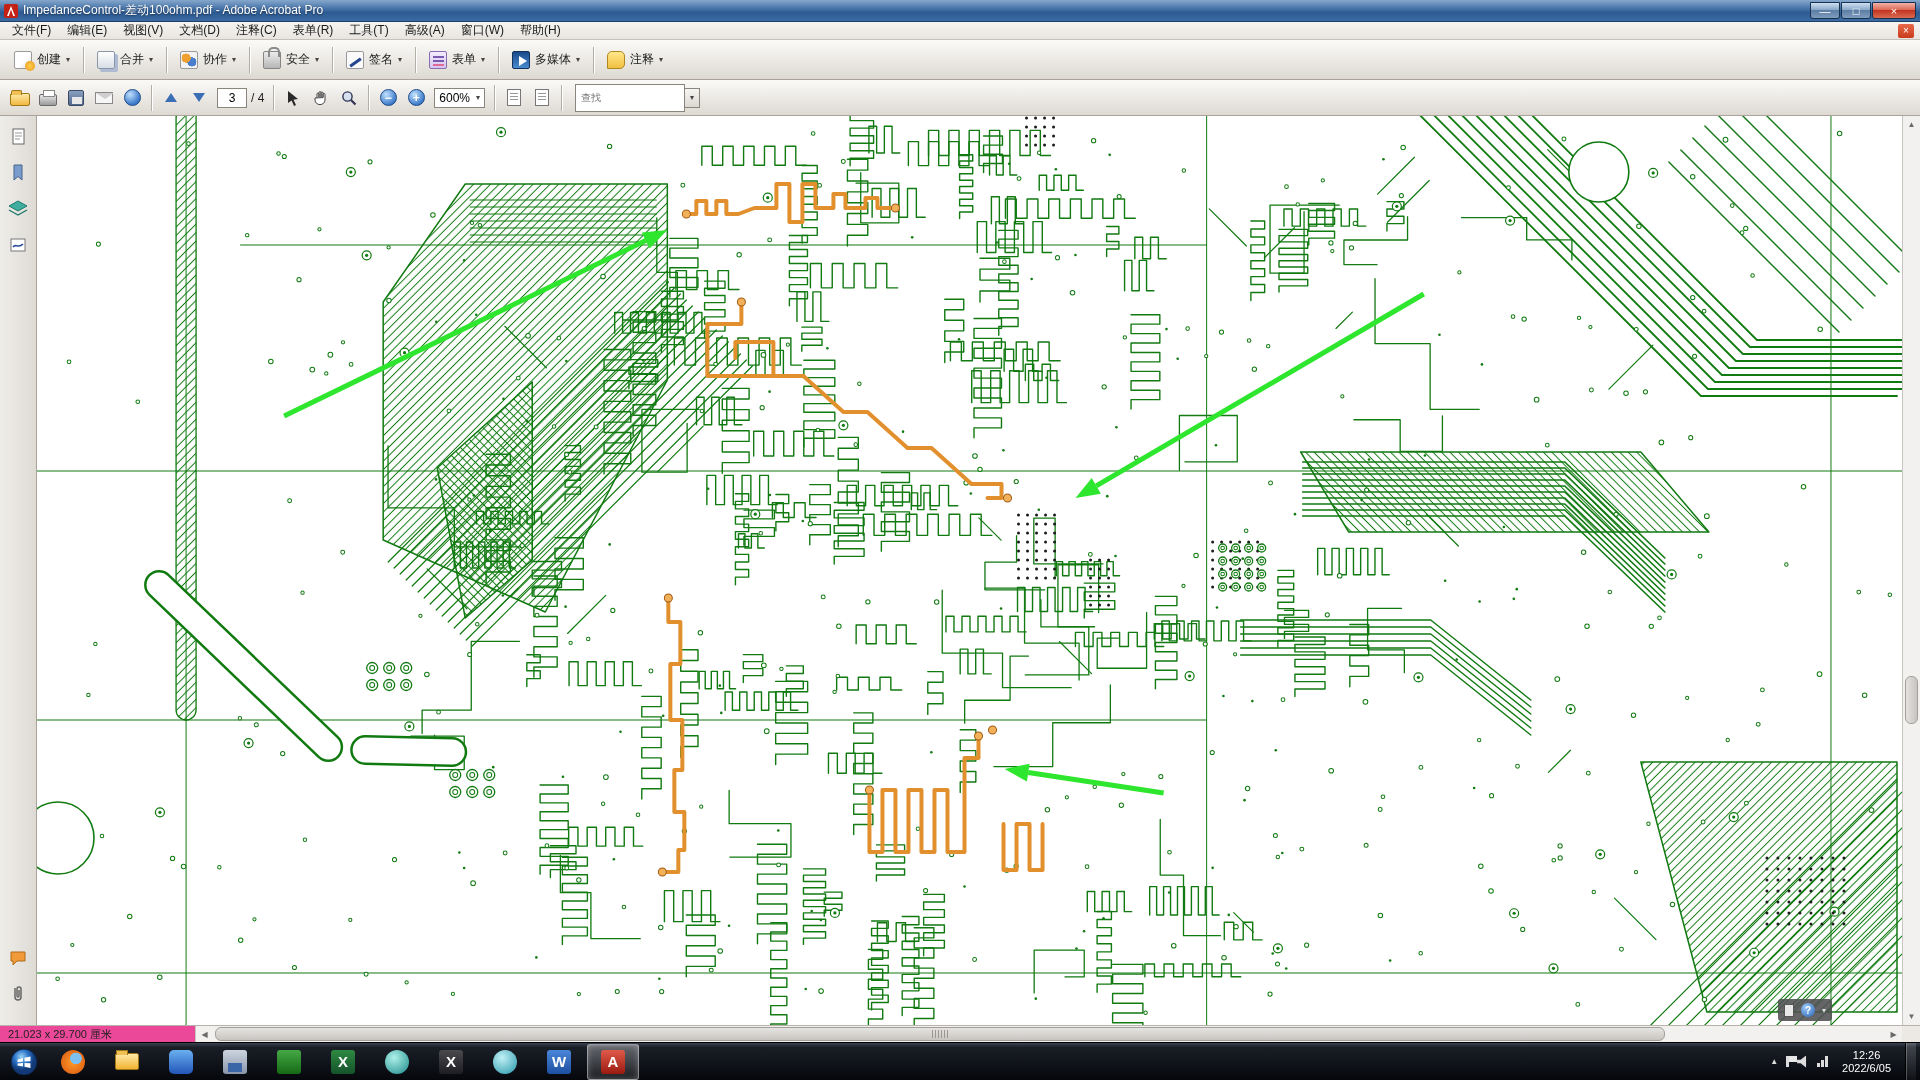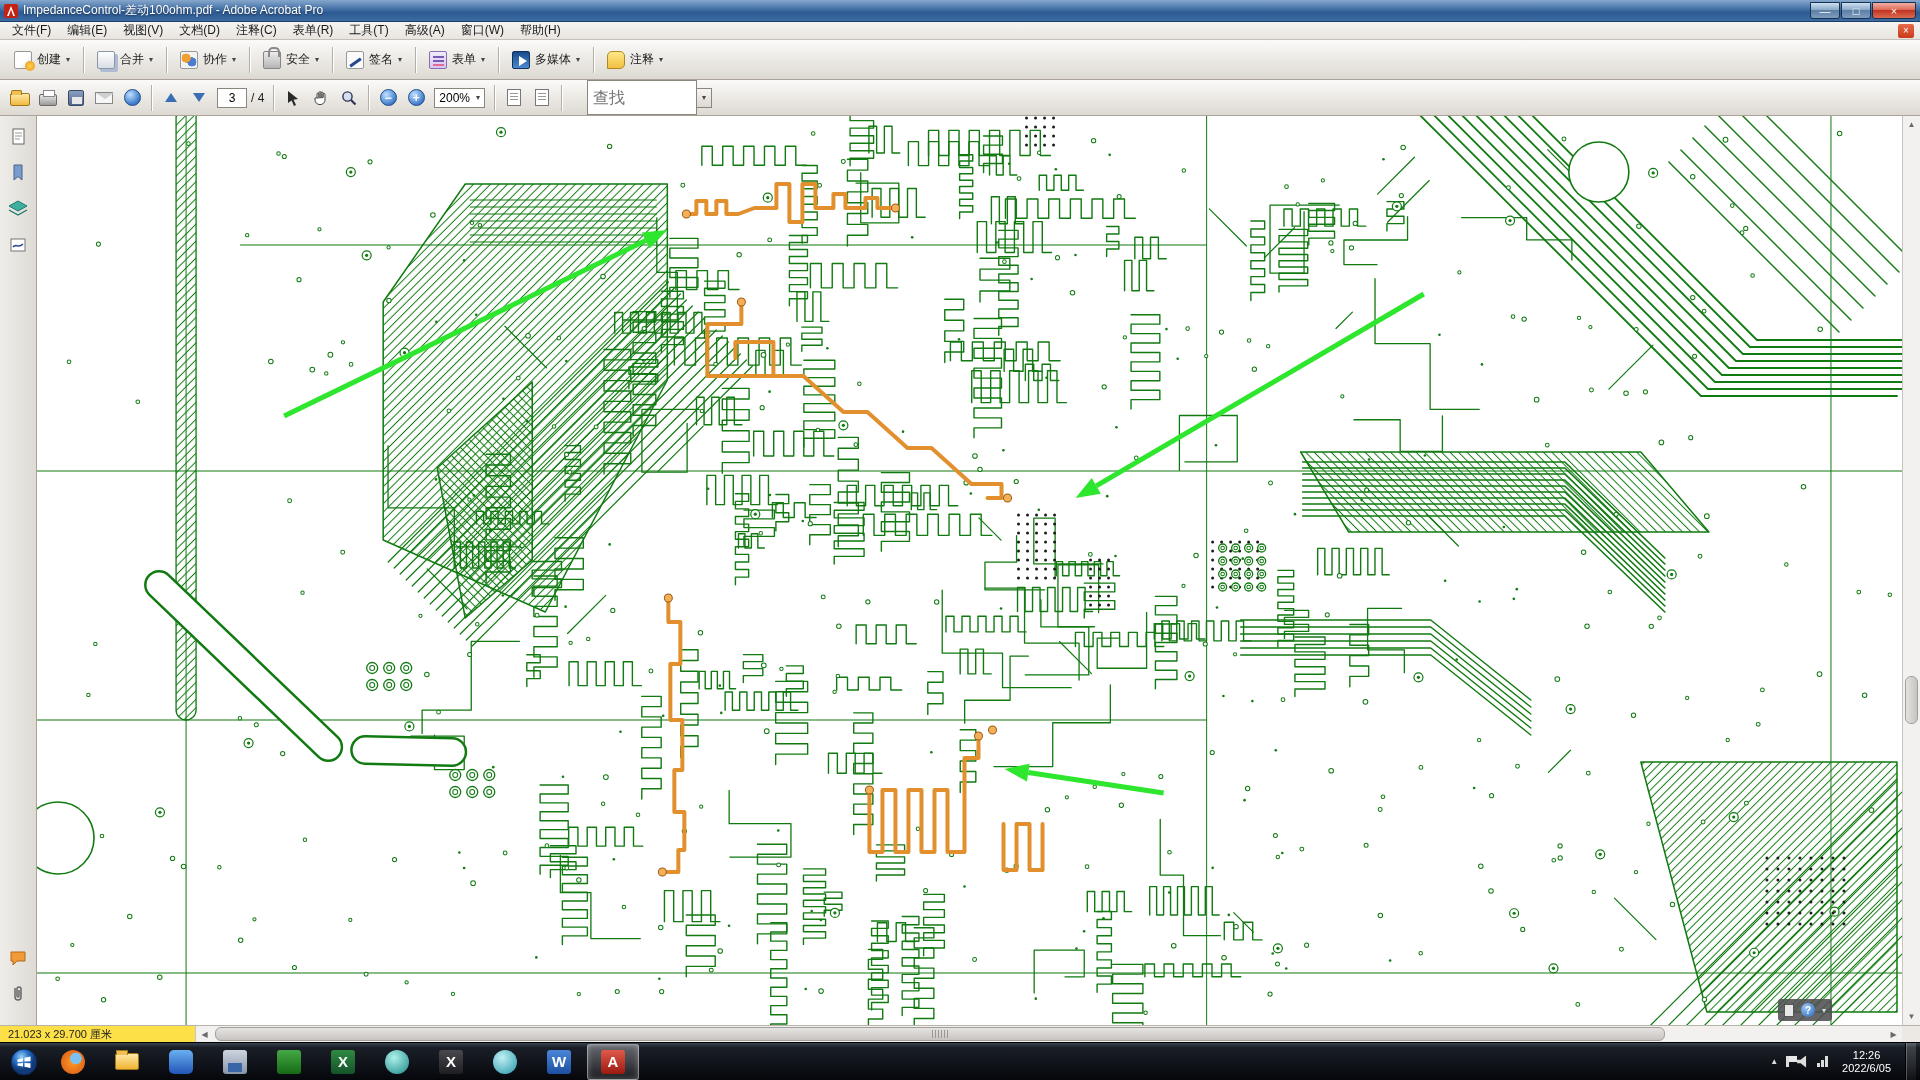--- a/index.html
+++ b/index.html
@@ -54,21 +54,21 @@
 .ic-globe{width:17px;height:17px;border-radius:50%;background:radial-gradient(circle at 35% 30%,#bfe0ff,#3a78c8 70%);border:1px solid #1d4a86;}
 .pagebox{width:30px;height:20px;border:1px solid #8a867e;background:#fff;font-size:12px;text-align:center;margin:0 4px;}
 .pg-total{font-size:12px;color:#222;margin-right:4px;}
 .tri{width:0;height:0;display:inline-block;}
 .tri-up{border-left:6px solid transparent;border-right:6px solid transparent;border-bottom:9px solid #3a6eb5;}
 .tri-dn{border-left:6px solid transparent;border-right:6px solid transparent;border-top:9px solid #3a6eb5;}
 .zoom-circle{width:17px;height:17px;border-radius:50%;background:radial-gradient(circle at 35% 30%,#bfe0ff,#3a78c8 75%);border:1px solid #1d4a86;color:#fff;font-size:12px;font-weight:bold;display:flex;align-items:center;justify-content:center;line-height:1;}
 .zoombox{height:20px;border:1px solid #8a867e;background:#fff;font-size:12px;display:flex;align-items:center;padding:0 4px;gap:6px;margin:0 4px;}
 .layout-ic{width:14px;height:17px;background:#fff;border:1px solid #777;position:relative;}
 .layout-ic::after{content:"";position:absolute;left:2px;top:3px;width:8px;height:1px;background:#999;box-shadow:0 3px 0 #999,0 6px 0 #999;}
-.findbox{height:35px;width:110px;border:1px solid #8a867e;background:#fff;font-size:16px;color:#8a8a8a;padding:0 5px;margin-left:20px;}
+.findbox{height:28px;width:110px;border:1px solid #8a867e;background:#fff;font-size:10px;color:#8a8a8a;padding:0 5px;margin-left:8px;}
 .find-caret{width:15px;height:20px;border:1px solid #8a867e;border-left:none;background:linear-gradient(#f6f5f3,#dcd8d2);display:flex;align-items:center;justify-content:center;font-size:8px;color:#444;}
 
 
 .main{flex:1;display:flex;min-height:0;}
 .sidebar{width:37px;flex:0 0 37px;background:linear-gradient(to right,#efede9,#dedbd5);border-right:1px solid #a9a39a;display:flex;flex-direction:column;align-items:center;padding:8px 0;}
 .sbtn{width:26px;height:26px;margin-bottom:10px;display:flex;align-items:center;justify-content:center;border-radius:3px;}
 .side-sp{flex:1;}
 .doc{flex:1;position:relative;background:#fff;overflow:hidden;}
 #pcb-svg{position:absolute;left:0;top:0;width:100%;height:100%;}
 .overlay{position:absolute;right:70px;bottom:4px;height:22px;background:rgba(80,80,82,.88);border-radius:3px;display:flex;align-items:center;padding:0 6px;gap:7px;}
@@ -76,21 +76,21 @@
 .ov-help{width:14px;height:14px;border-radius:50%;background:radial-gradient(circle at 35% 30%,#9ac8f5,#2a66b8);color:#fff;font-size:10px;font-weight:bold;display:flex;align-items:center;justify-content:center;}
 .ov-caret{color:#ddd;font-size:8px;}
 
 .vscroll{width:18px;flex:0 0 18px;background:#f2f1f0;border-left:1px solid #c8c5c0;position:relative;}
 .vs-btn{position:absolute;left:0;width:17px;height:17px;color:#6a6a6a;font-size:8px;display:flex;align-items:center;justify-content:center;background:#f2f1f0;}
 .vs-up{top:0;}
 .vs-dn{bottom:0;}
 .vthumb{position:absolute;left:2px;width:13px;top:560px;height:48px;background:linear-gradient(to right,#e4e2e0,#c7c4c0);border:1px solid #a3a09b;border-radius:6px;}
 
 
-.hscroll-row{height:17px;flex:0 0 17px;display:flex;background:#fde047;border-top:1px solid #b7b3ab;font-size:11px;}
+.hscroll-row{height:17px;flex:0 0 17px;display:flex;background:#ec4899;border-top:1px solid #b7b3ab;font-size:11px;}
 .status{width:195px;display:flex;align-items:center;padding-left:8px;color:#222;white-space:nowrap;}
 .hscroll{flex:1;display:flex;align-items:stretch;background:#f2f1f0;border-left:1px solid #c8c5c0;}
 .scr-btn{width:17px;display:flex;align-items:center;justify-content:center;color:#6a6a6a;font-size:8px;}
 .htrack{flex:1;position:relative;}
 .hthumb{position:absolute;left:2px;right:220px;top:1px;bottom:1px;background:linear-gradient(#e6e4e2,#c7c4c0);border:1px solid #a3a09b;border-radius:6px;display:flex;align-items:center;justify-content:center;}
 .grip{width:16px;height:8px;background:repeating-linear-gradient(90deg,#9a9792 0 1px,transparent 1px 3px);}
 .corner{width:18px;background:#ece9e4;}
 
 
 .taskbar{height:38px;flex:0 0 38px;background:linear-gradient(#3b4250 0%,#1a1e26 12%,#10131a 55%,#05070b 100%);display:flex;align-items:center;padding:0 2px;border-top:1px solid #000;}
@@ -252,21 +252,21 @@
         </svg>
     </span>
     <span class="sep"></span>
     <span class="ibtn">
         <span class="zoom-circle">−</span>
       </span>
     <span class="ibtn">
         <span class="zoom-circle">+</span>
       </span>
     <span class="zoombox">
-        <span>200%</span>
+        <span>600%</span>
         <span class="caret">▾</span>
       </span>
     <span class="sep"></span>
     <span class="ibtn">
         <span class="layout-ic"></span>
       </span>
     <span class="ibtn">
         <span class="layout-ic"></span>
       </span>
     <span class="sep"></span>

